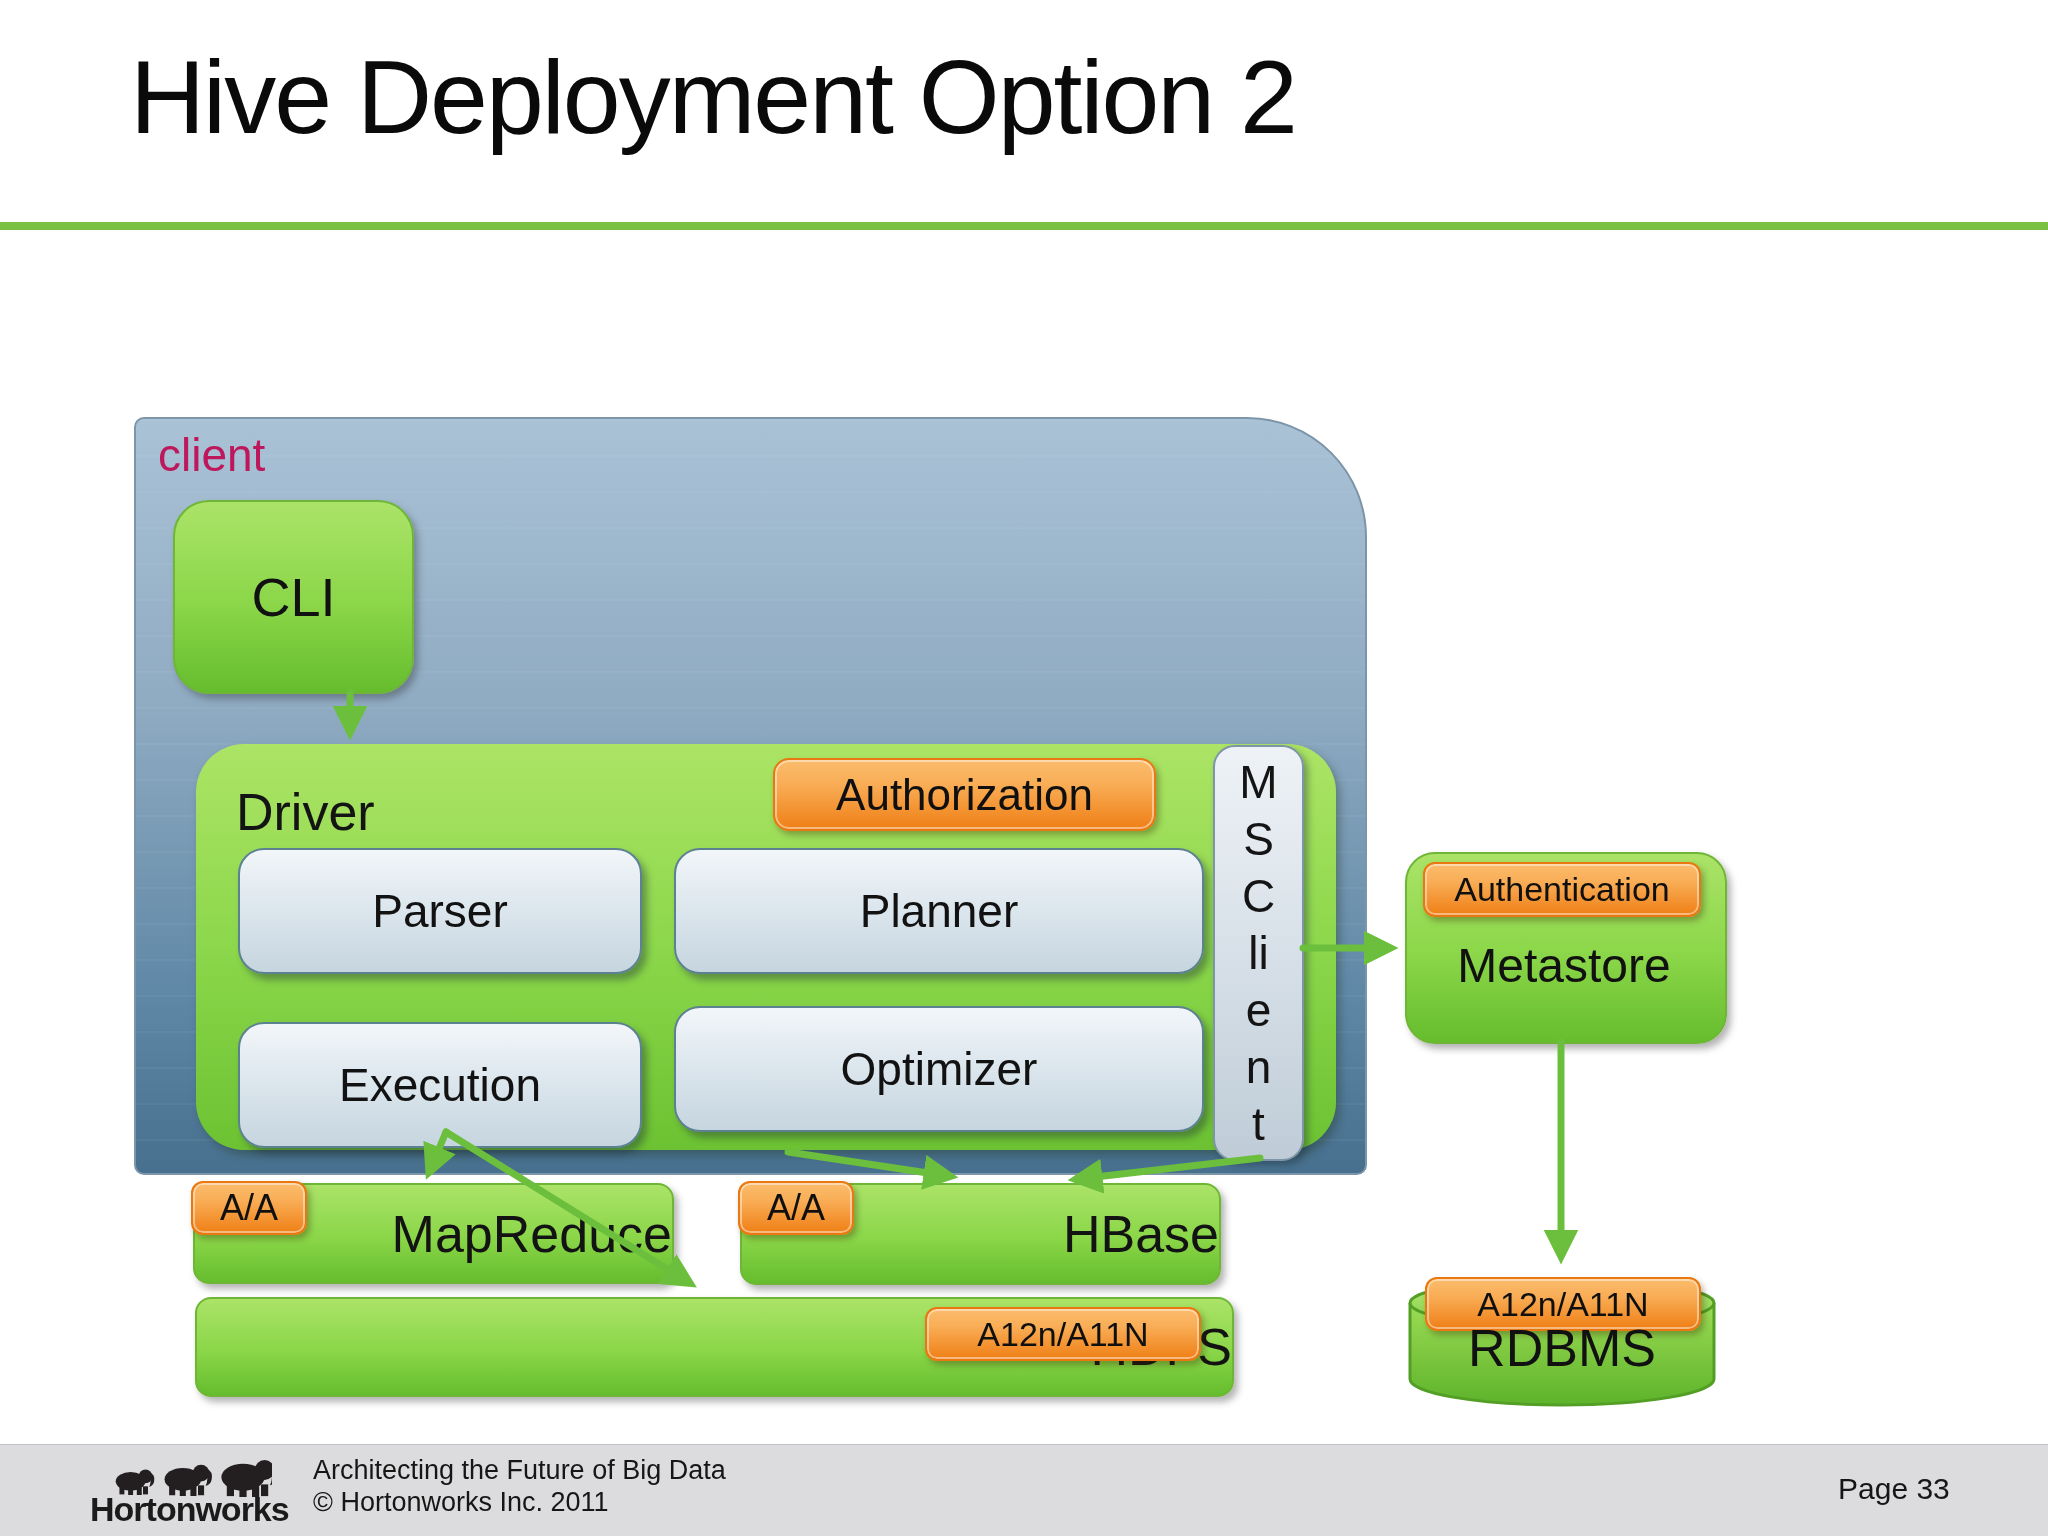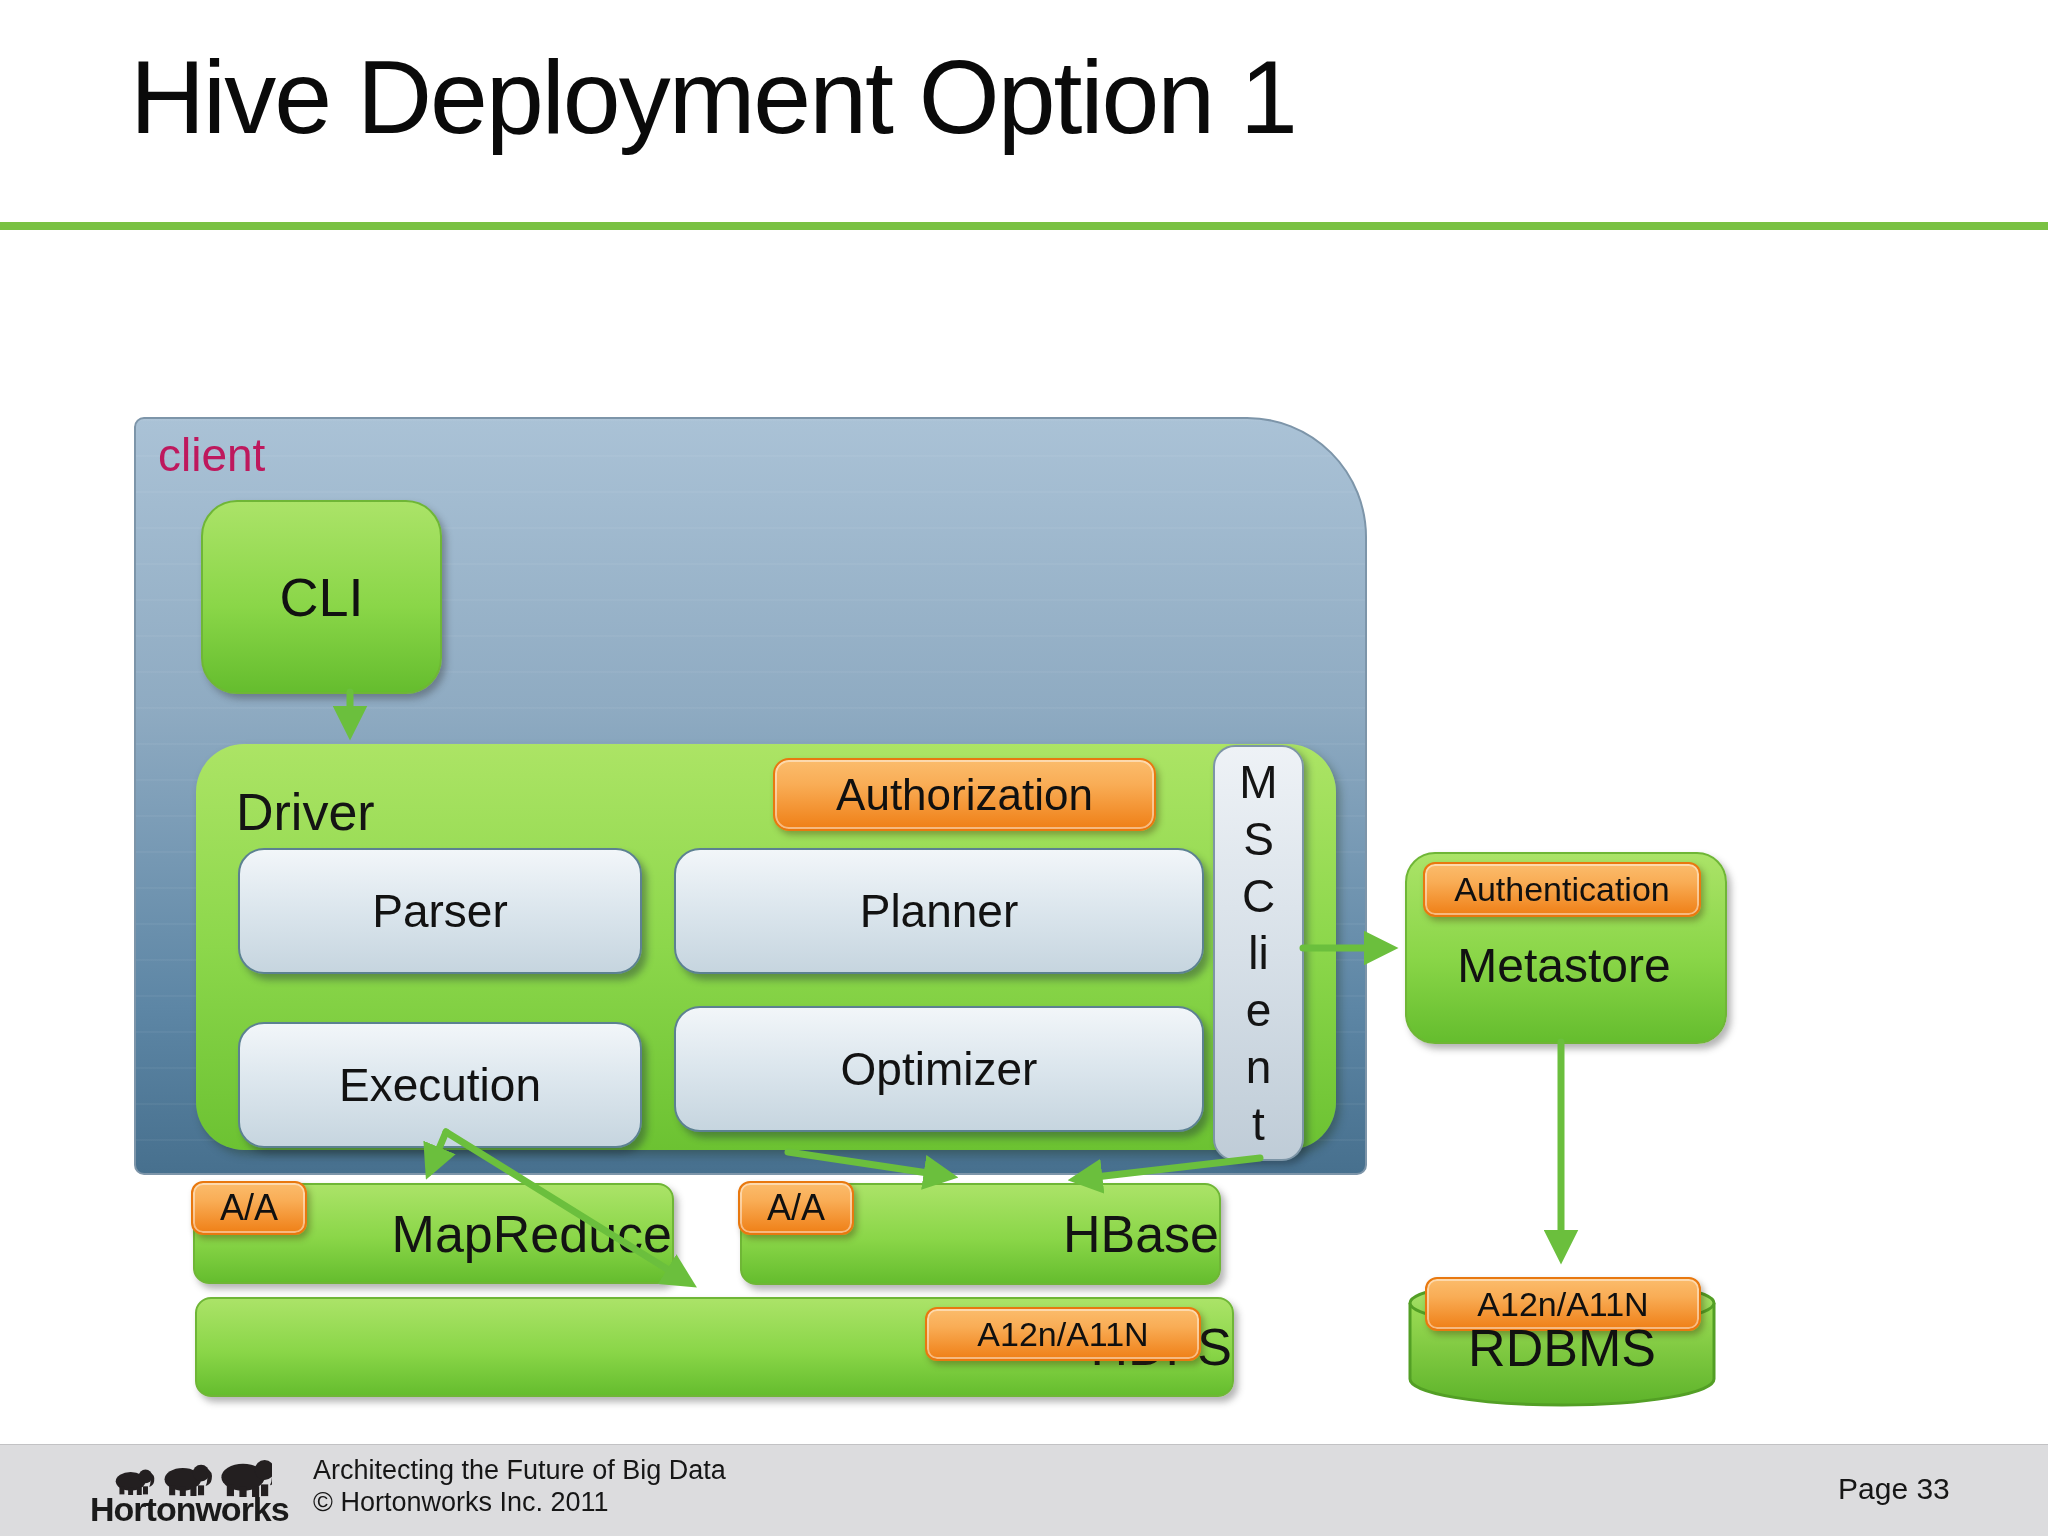--- a/index.html
+++ b/index.html
@@ -15,21 +15,21 @@
   .client-box{left:134px;top:417px;width:1229px;height:754px;
     background:
       repeating-linear-gradient(to bottom, rgba(255,255,255,0.045) 0 2px, rgba(0,0,0,0) 2px 36px),
       linear-gradient(to bottom,#aac2d6 0%,#8fabc2 38%,#5d86a5 78%,#47708e 100%);
     border:2px solid #7d95a9;border-radius:10px 120px 10px 10px;}
   .client-label{left:158px;top:428px;font-size:46px;color:#be185d;}
 
   .gbox{background:linear-gradient(to bottom,#abe368 0%,#8ad648 55%,#65bd2e 100%);
         border:2px solid #6fb636;box-shadow:4px 5px 7px rgba(40,40,40,0.35);}
   .cli-box{left:173px;top:500px;width:237px;height:190px;border-radius:36px;
-           display:flex;align-items:center;justify-content:center;font-size:54px;margin-left:28px;}
+           display:flex;align-items:center;justify-content:center;font-size:54px;}
 
   .driver-box{left:196px;top:744px;width:1140px;height:406px;border-radius:48px;
     background:linear-gradient(to bottom,#ace465 0%,#8cd74b 50%,#6cc232 100%);
     box-shadow:4px 5px 8px rgba(30,50,20,0.35);}
   .driver-label{left:236px;top:782px;font-size:52px;color:#141414;text-align:center;}
 
   .obadge{background:linear-gradient(to bottom,#fbbc6c 0%,#f9ad56 35%,#ef7f16 100%);
           border:2px solid #e8780f;box-shadow:0 0 0 2px rgba(255,255,255,0.45) inset, 3px 4px 6px rgba(60,40,10,0.35);
           display:flex;align-items:center;justify-content:center;color:#101010;}
   .auth-box{left:773px;top:758px;width:379px;height:69px;border-radius:16px;font-size:44px;}
@@ -72,21 +72,21 @@
   .brand-name{left:90px;top:1490px;width:190px;text-align:center;font-size:34px;font-weight:bold;letter-spacing:-1px;color:#1b1b1b;}
   .tagline{left:313px;top:1455px;font-size:27px;color:#161616;}
   .copyright{left:313px;top:1487px;font-size:27px;color:#161616;}
   .pagenum{left:1838px;top:1472px;font-size:30px;color:#161616;}
 </style>
 </head>
 <body>
 
 <div class="slide">
 
-  <div class="abs title">Hive Deployment Option 1</div>
+  <div class="abs title">Hive Deployment Option 2</div>
   <div class="abs rule"></div>
 
   <div class="abs client-box"></div>
   <div class="abs client-label">client</div>
 
   <div class="abs gbox cli-box">
     <span>CLI</span>
   </div>
 
   <div class="abs driver-box"></div>

